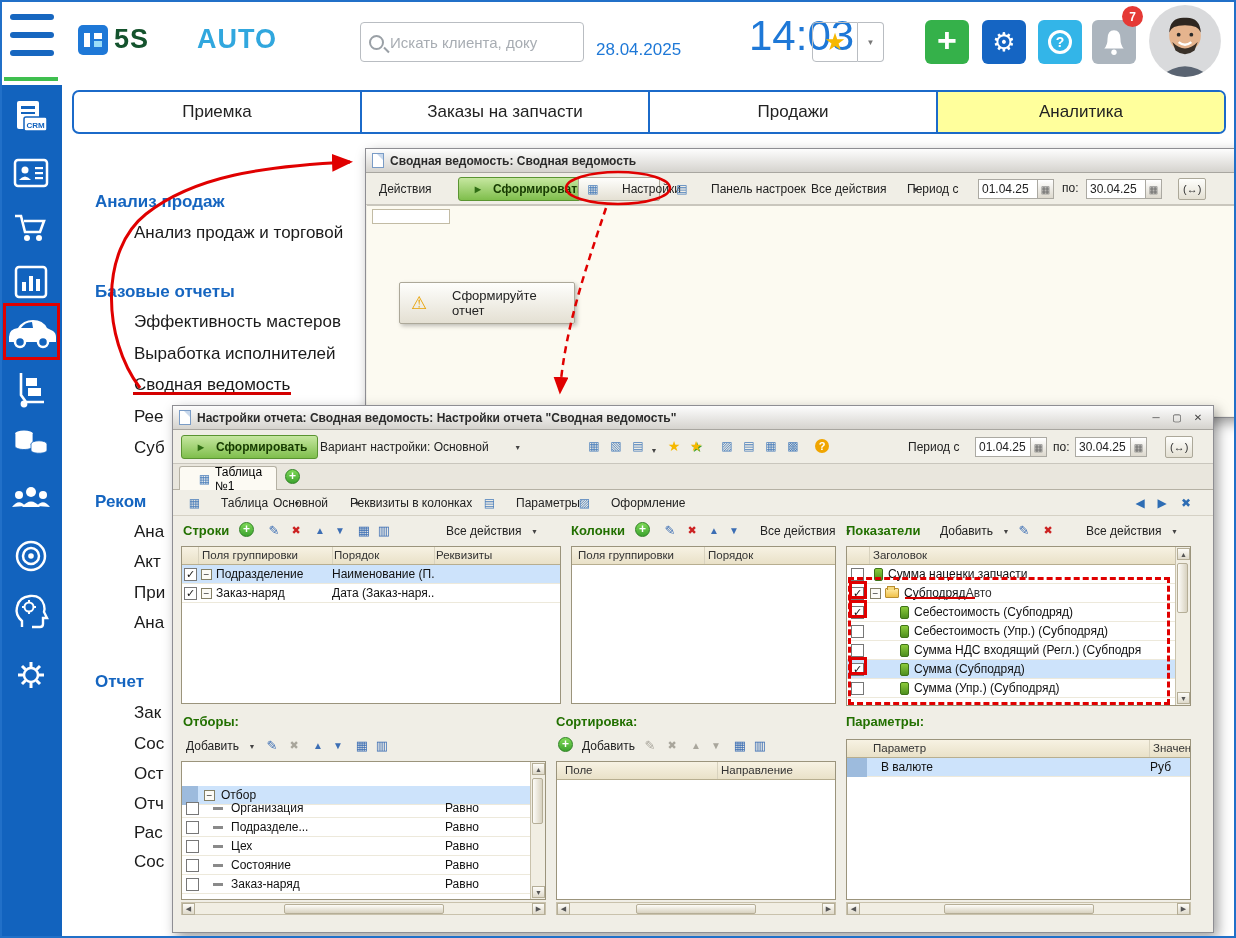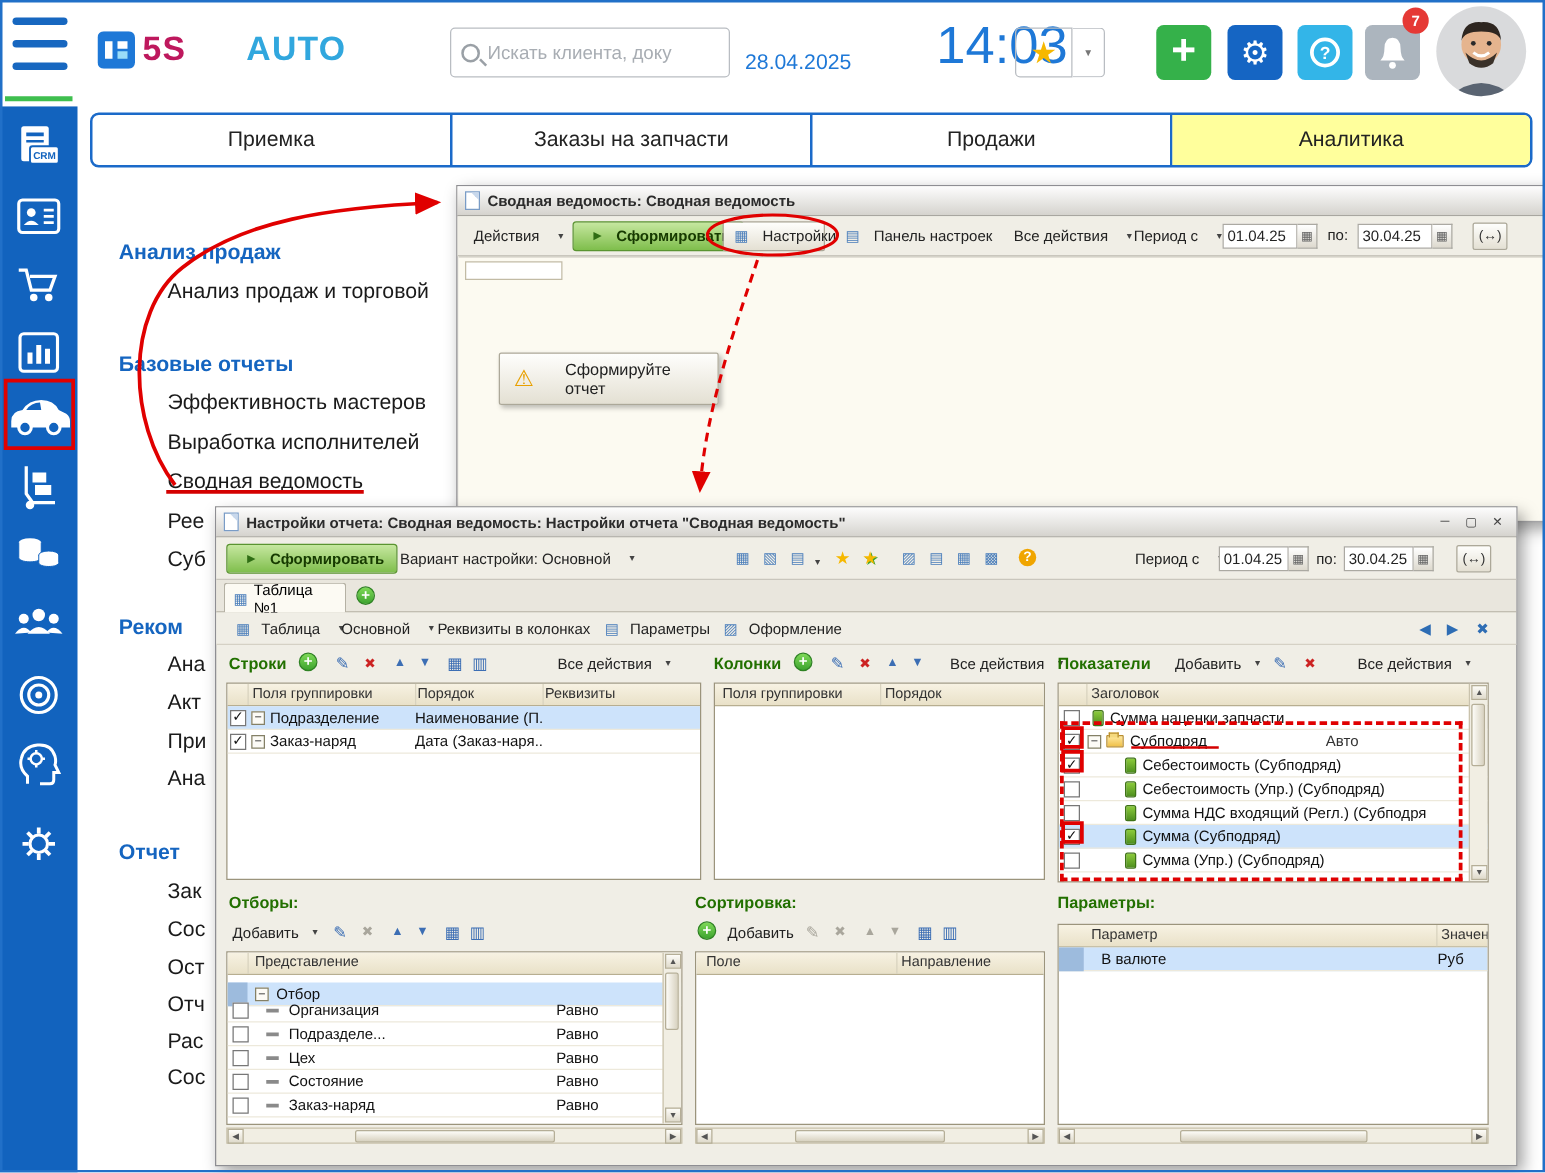--- a/index.html
+++ b/index.html
@@ -7,21 +7,21 @@
   body { position:relative; font-family:"Liberation Sans", sans-serif; background:#fff; overflow:hidden; }
   .abs { position:absolute; }
   .frame { position:absolute; inset:0; border:2px solid #2170C8; pointer-events:none; z-index:200; }
 
   
   .header { position:absolute; left:0; top:0; width:1236px; height:85px; background:#fff; z-index:5; }
   .hamburger { position:absolute; left:10px; top:14px; width:44px; height:42px; display:flex; flex-direction:column; justify-content:space-between; cursor:pointer; }
   .hamburger i { display:block; height:6px; background:#1767C0; border-radius:3px; }
   .green-line { position:absolute; left:4px; top:77px; width:54px; height:4px; background:#3FBF4F; }
   .logo { position:absolute; left:78px; top:24px; display:flex; align-items:center; gap:6px; }
-  .logo-5s { font-size:27px; font-weight:bold; color:#be185d; letter-spacing:1px; }
+  .logo-5s { font-size:27px; font-weight:bold; color:#14532d; letter-spacing:1px; }
   .logo-auto { font-size:27px; font-weight:bold; color:#31A7DE; letter-spacing:1px;margin-left:48px; }
   .scope { position:absolute; left:226px; top:22px; width:128px; height:40px; border:1px solid #B9BDC2; border-radius:4px; background:#fff; display:flex; align-items:center; font-size:15px; color:#333; padding-left:12px; }
   .scope .sep { margin-left:auto; width:1px; height:26px; background:#D4D7DA; }
   .scope .arr { width:26px; text-align:center; font-size:9px; color:#555; }
   .searchbox { position:absolute; left:360px; top:22px; width:224px; height:40px; border:1px solid #B9BDC2; border-radius:4px; background:#fff; display:flex; align-items:center; padding-left:8px; gap:6px; }
   .mag { width:15px; height:15px; border:2px solid #9AA0A6; border-radius:50%; position:relative; flex:none; }
   .mag::after { content:""; position:absolute; left:12px; top:12px; width:7px; height:2px; background:#9AA0A6; transform:rotate(45deg); }
   .searchbox input { border:none; outline:none; font-size:15px; color:#333; width:170px; font-family:"Liberation Sans",sans-serif; }
   .searchbox input::placeholder { color:#A8ADB3; }
   .hdr-date { position:absolute; left:596px; top:40px; font-size:17px; color:#1E78D7; }
@@ -58,21 +58,21 @@
   
   .win { position:absolute; background:#F0EEE6; border:1px solid #8E8E93; box-shadow:4px 5px 12px rgba(0,0,0,.38); }
   .titlebar { height:24px; background:linear-gradient(#FDFDFD,#D5D3CE); border-bottom:1px solid #A8A6A0; display:flex; align-items:center; padding:0 6px; gap:6px; }
   .docico { width:12px; height:15px; background:#fff; border:1px solid #7A9CC6; position:relative; flex:none; }
   .docico::after { content:""; position:absolute; right:0; top:0; border:3px solid #C8D8EC; border-left-color:transparent; border-bottom-color:transparent; }
   .wtitle { font-size:12px; font-weight:bold; color:#2B2B2B; white-space:nowrap; overflow:hidden; }
   .winbtns { margin-left:auto; display:flex; gap:3px; }
   .winbtn { width:18px; height:16px; font-size:10px; color:#444; display:flex; align-items:center; justify-content:center; cursor:pointer; }
   .toolbar { position:absolute; left:0; right:0; top:24px; height:32px; background:#F0EEE6; border-bottom:1px solid #C9C6BD; }
   .tlabel { position:absolute; font-size:12px; color:#222; top:8px; white-space:nowrap; }
-  .tbtn { position:absolute; top:4px; height:24px; font-size:12px; color:#222; display:flex; align-items:center; gap:8px; padding:0 5px; white-space:nowrap; cursor:pointer; }
+  .tbtn { position:absolute; top:4px; height:24px; font-size:12px; color:#222; display:flex; align-items:center; gap:20px; padding:0 5px; white-space:nowrap; cursor:pointer; }
   .raised { border:1px solid #ACA899; background:linear-gradient(#FEFEFC,#E4E0D3); border-radius:2px; }
   .genbtn { position:absolute; top:4px; height:24px; background:linear-gradient(#C6E7A0,#7FBE4C); border:1px solid #5A9431; border-radius:3px; font-weight:bold; font-size:12px; color:#163A00; display:flex; align-items:center; gap:6px; padding:0 10px; cursor:pointer; }
   .field { position:absolute; top:6px; height:20px; background:#fff; border:1px solid #ABA9A2; font-size:12px; padding:0 3px; font-family:"Liberation Sans",sans-serif; color:#222; }
   .calbtn { position:absolute; top:6px; width:16px; height:20px; border:1px solid #ABA9A2; border-left:none; background:linear-gradient(#FFF,#DDD9CE); display:flex; align-items:center; justify-content:center; cursor:pointer; }
   .perbtn { position:absolute; top:5px; height:22px; border:1px solid #ACA899; background:linear-gradient(#FEFEFC,#E4E0D3); border-radius:2px; font-size:11px; color:#333; display:flex; align-items:center; padding:0 4px; cursor:pointer; }
 
   
   .ic { display:inline-flex; align-items:center; justify-content:center; width:18px; height:18px; font-size:12px; flex:none; }
   .pos { position:absolute; top:7px; cursor:pointer; }
   .ic-dd::after { content:"▼"; font-size:7px; color:#444; }
@@ -427,21 +427,21 @@
       </span>
     <span class="tlabel" style="left:880px;top:10px">по:</span>
     <input class="field" style="left: 902px; width: 56px; top: 7px;" value="30.04.25">
     <span class="calbtn" style="left:958px;top:7px">
         <span class="ic ic-cal"></span>
       </span>
     <div class="perbtn" style="left:992px;top:6px">(↔)</div>
   </div>
 
   <div class="abs" style="left:0;top:58px;right:0;height:26px;background:#E9E6DD;border-bottom:1px solid #B5B1A4">
-    <div class="abs" style="left:6px;top:2px;width:98px;height:24px;background:#FCFAF3;border:1px solid #B5B1A4;border-bottom:none;border-radius:3px 3px 0 0;display:flex;align-items:center;gap:4px;padding:0 6px;font-size:12px">
+    <div class="abs" style="left:6px;top:2px;width:98px;height:24px;background:#FCFAF3;border:1px solid #B5B1A4;border-bottom:none;border-radius:3px 3px 0 0;display:flex;align-items:center;gap:4px;padding:0 18px;font-size:12px">
       <span class="ic ic-grid" style="width:13px"></span>
       <span>Таблица №1</span>
     </div>
     <div class="addcirc abs" style="left:112px;top:5px">+</div>
   </div>
 
   <div class="abs" style="left:0;top:84px;right:0;height:26px;background:#F0EEE6;border-bottom:1px solid #D5D1C5">
     <div class="tbtn" style="left:10px;top:1px">
         <span class="ic ic-grid" style="width:13px"></span>
         <span>Таблица</span>
@@ -544,21 +544,21 @@
     <div class="trow" style="top:18px">
       <span class="cb" style="margin-left:4px"></span>
       <span class="leaf" style="margin-left:10px"></span>
       <span style="margin-left:5px">Сумма наценки запчасти</span>
     </div>
     <div class="trow" style="top:37px">
       <span class="cb checked" style="margin-left:4px"></span>
       <span class="exp" style="margin-left:6px"></span>
       <span class="folder" style="margin-left:4px"></span>
       <span style="margin-left:5px">Субподряд</span>
-      <span style="margin-left:95px;color:#333">Авто</span>
+      <span style="color:#333">Авто</span>
     </div>
     <div class="trow" style="top:56px">
       <span class="cb checked" style="margin-left:4px"></span>
       <span class="leaf" style="margin-left:36px"></span>
       <span style="margin-left:5px">Себестоимость (Субподряд)</span>
     </div>
     <div class="trow" style="top:75px">
       <span class="cb" style="margin-left:4px"></span>
       <span class="leaf" style="margin-left:36px"></span>
       <span style="margin-left:5px">Себестоимость (Упр.) (Субподряд)</span>
@@ -605,24 +605,20 @@
       <span>Добавить</span>
     </div>
   <span class="ic ic-pencil dis abs" style="left:468px;top:330px"></span>
   <span class="ic ic-x dis abs" style="left:490px;top:330px"></span>
   <span class="ic ic-up dis abs" style="left:514px;top:330px"></span>
   <span class="ic ic-down dis abs" style="left:534px;top:330px"></span>
   <span class="ic ic-copy abs" style="left:558px;top:330px"></span>
   <span class="ic ic-copy2 abs" style="left:578px;top:330px"></span>
 
   <div class="tbl" style="left:8px;top:355px;width:365px;height:139px">
-    <div class="thead">
-      <span class="th" style="left:22px">Представление</span>
-      <span class="colline" style="left:16px"></span>
-    </div>
     <div class="trow sel" style="top:24px">
       <span style="width:16px;height:19px;background:#9DBBDD;flex:none"></span>
       <span class="exp" style="margin-left:6px"></span>
       <span style="margin-left:6px">Отбор</span>
     </div>
     <div class="trow" style="top:37px">
       <span class="cb" style="margin-left:4px"></span>
       <span class="dashico" style="margin-left:14px"></span>
       <span style="margin-left:8px;flex:1">Организация</span>
       <span style="width:100px;flex:none">Равно</span>

